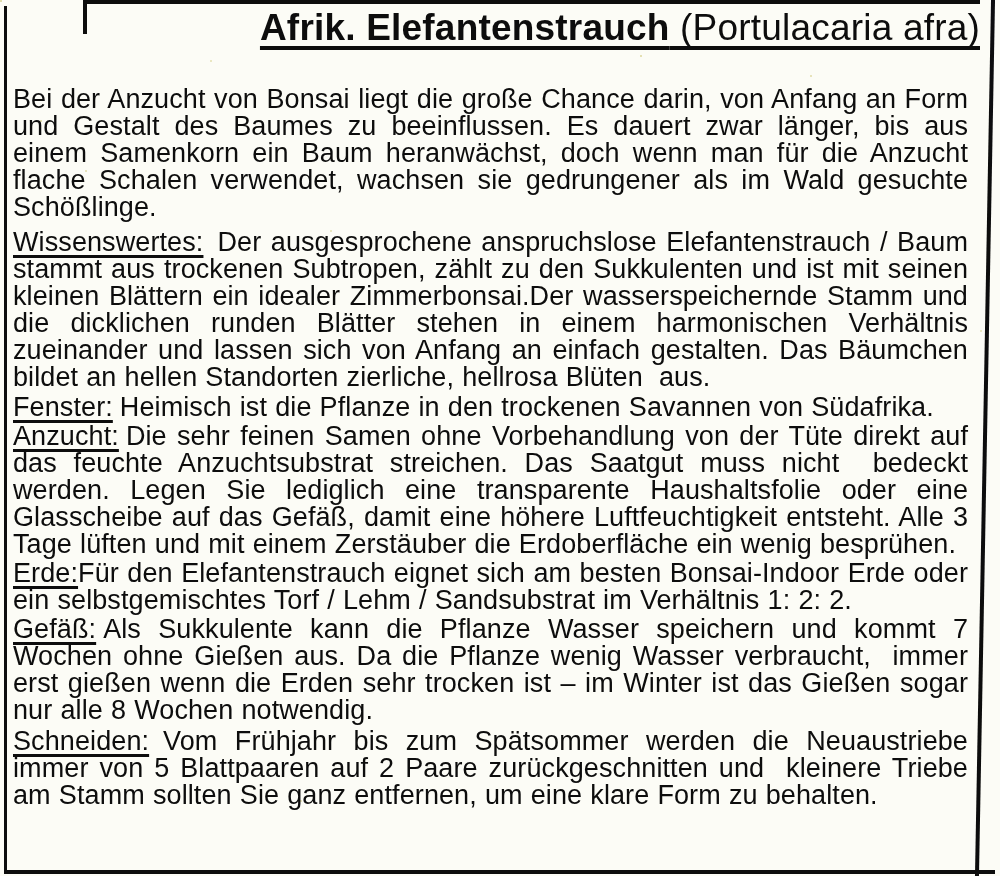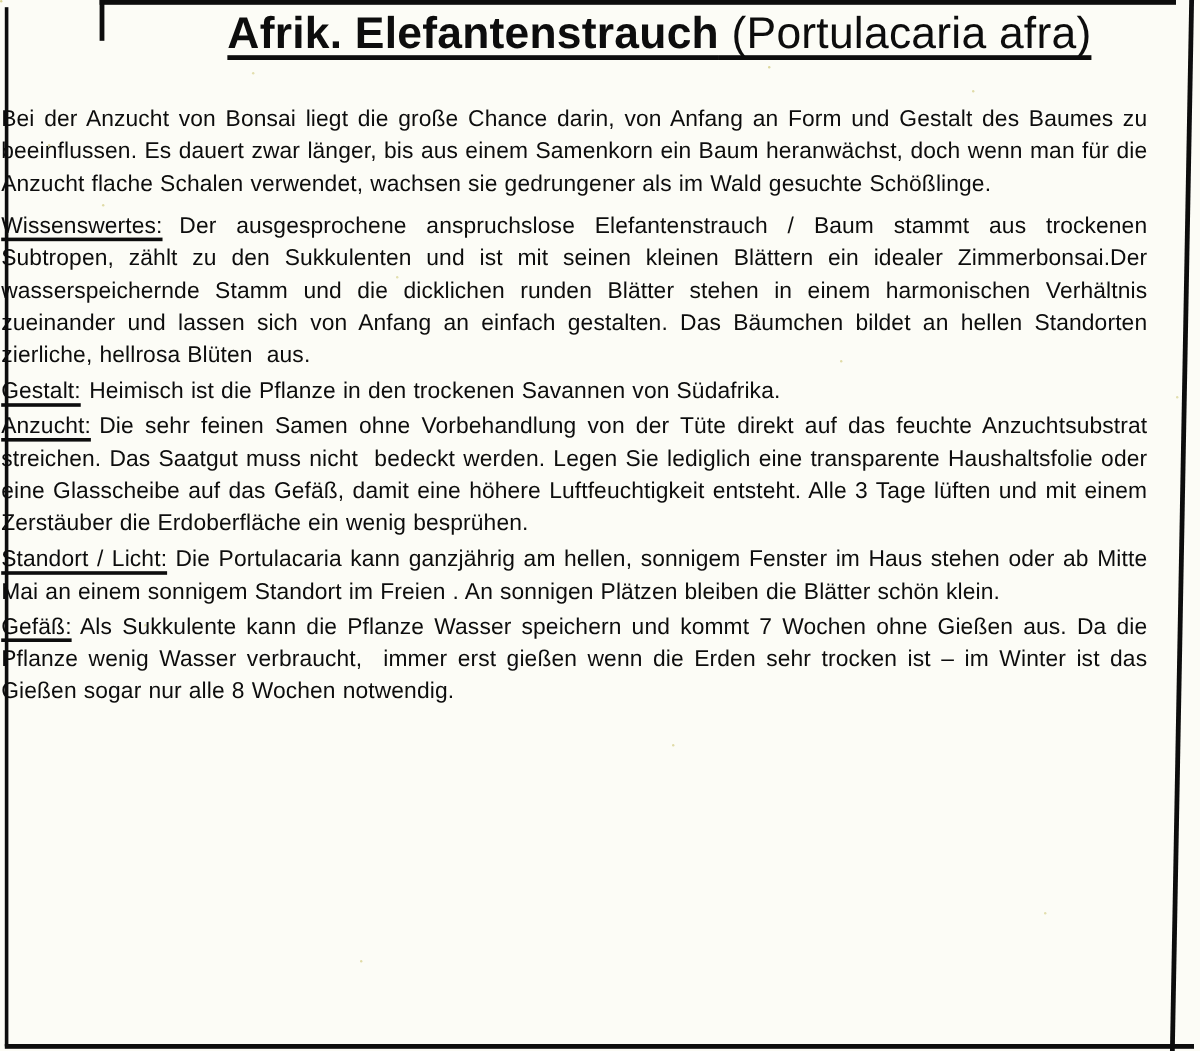--- a/index.html
+++ b/index.html
@@ -28,38 +28,38 @@
   }
   
   .b-left  {position:absolute;left:4px;top:6px;width:3px;height:866px;background:var(--ink);}
   .b-bottom{position:absolute;left:4px;top:870px;width:991px;height:4px;background:var(--ink);}
   .b-right {position:absolute;left:983px;top:-2px;width:4px;height:880px;background:var(--ink);transform:rotate(1.05deg);}
   
   .tb-top  {position:absolute;left:83px;top:0;width:897px;height:4px;background:var(--ink);}
   .tb-left {position:absolute;left:83px;top:0;width:4px;height:34px;background:var(--ink);}
 
   .title-wrap{
-    position:absolute;left:102px;top:6px;width:895px;
-    text-align:center;line-height:44px;
+    position:absolute;left:85px;top:6px;width:895px;
+    text-align:right;line-height:44px;
     white-space:nowrap;
   }
   .title-underline{
     text-decoration:underline;
     text-decoration-thickness:4px;
     text-underline-offset:6px;
     text-decoration-skip-ink:none;
     font-size:37px;
     letter-spacing:.2px;
   }
   .title-main{font-weight:700;}
   .title-latin{font-weight:400;}
 
   .content{
-    position:absolute;left:1px;top:86px;width:955px;
-    font-size:19px;line-height:27px;
+    position:absolute;left:13px;top:86px;width:955px;
+    font-size:27px;line-height:27px;
     text-align:justify;
     letter-spacing:.1px;
     word-spacing:.5px;
   }
   .para{margin:0;}
   .m8{margin-top:8px;} .m3{margin-top:3px;} .m2{margin-top:2px;} .m4{margin-top:4px;}
   .sec-label{
     font-weight:400;
     text-decoration:underline;
     text-decoration-thickness:3px;
@@ -86,23 +86,24 @@
 <div class="title-wrap">
   <span class="title-underline"><span class="title-main">Afrik. Elefantenstrauch</span><span class="title-latin"> (Portulacaria afra)</span></span>
 </div>
 
 <div class="content">
 
   <p class="para"><span class="sec-text">Bei der Anzucht von Bonsai liegt die große Chance darin, von Anfang an Form und Gestalt des Baumes zu beeinflussen. Es dauert zwar länger, bis aus einem Samenkorn ein Baum heranwächst, doch wenn man für die Anzucht flache Schalen verwendet, wachsen sie gedrungener als im Wald gesuchte Schößlinge.</span></p>
 
   <p class="para m8"><span class="sec-label mr-wide">Wissenswertes:</span><span class="sec-text">Der ausgesprochene anspruchslose Elefantenstrauch / Baum stammt aus trockenen Subtropen, zählt zu den Sukkulenten und ist mit seinen kleinen Blättern ein idealer Zimmerbonsai.Der wasserspeichernde Stamm und die dicklichen runden Blätter stehen in einem harmonischen Verhältnis zueinander und lassen sich von Anfang an einfach gestalten. Das Bäumchen bildet an hellen Standorten zierliche, hellrosa Blüten  aus.</span></p>
 
-  <p class="para m3"><span class="sec-label">Gestalt:</span><span class="sec-text">Heimisch ist die Pflanze in den trockenen Savannen von Südafrika.</span></p>
+  <p class="para m3"><span class="sec-label">Fenster:</span><span class="sec-text">Heimisch ist die Pflanze in den trockenen Savannen von Südafrika.</span></p>
 
   <p class="para m2"><span class="sec-label">Anzucht:</span><span class="sec-text">Die sehr feinen Samen ohne Vorbehandlung von der Tüte direkt auf das feuchte Anzuchtsubstrat streichen. Das Saatgut muss nicht  bedeckt werden. Legen Sie lediglich eine transparente Haushaltsfolie oder eine Glasscheibe auf das Gefäß, damit eine höhere Luftfeuchtigkeit entsteht. Alle 3 Tage lüften und mit einem Zerstäuber die Erdoberfläche ein wenig besprühen.</span></p>
 
+  <p class="para m2"><span class="sec-label mr-none">Erde:</span><span class="sec-text">Für den Elefantenstrauch eignet sich am besten Bonsai-Indoor Erde oder ein selbstgemischtes Torf / Lehm / Sandsubstrat im Verhältnis 1: 2: 2.</span></p>
 
-  <p class="para m3"><span class="sec-label">Standort / Licht:</span><span class="sec-text">Die Portulacaria kann ganzjährig am hellen, sonnigem Fenster im Haus stehen oder ab Mitte Mai an einem sonnigem Standort im Freien . An sonnigen Plätzen bleiben die Blätter schön klein.</span></p>
 
   <p class="para m2"><span class="sec-label">Gefäß:</span><span class="sec-text">Als Sukkulente kann die Pflanze Wasser speichern und kommt 7 Wochen ohne Gießen aus. Da die Pflanze wenig Wasser verbraucht,  immer erst gießen wenn die Erden sehr trocken ist – im Winter ist das Gießen sogar nur alle 8 Wochen notwendig.</span></p>
 
+  <p class="para m4"><span class="sec-label mr-wide">Schneiden:</span><span class="sec-text">Vom Frühjahr bis zum Spätsommer werden die Neuaustriebe immer von 5 Blattpaaren auf 2 Paare zurückgeschnitten und  kleinere Triebe am Stamm sollten Sie ganz entfernen, um eine klare Form zu behalten.</span></p>
 
 </div>
 
 </body></html>

